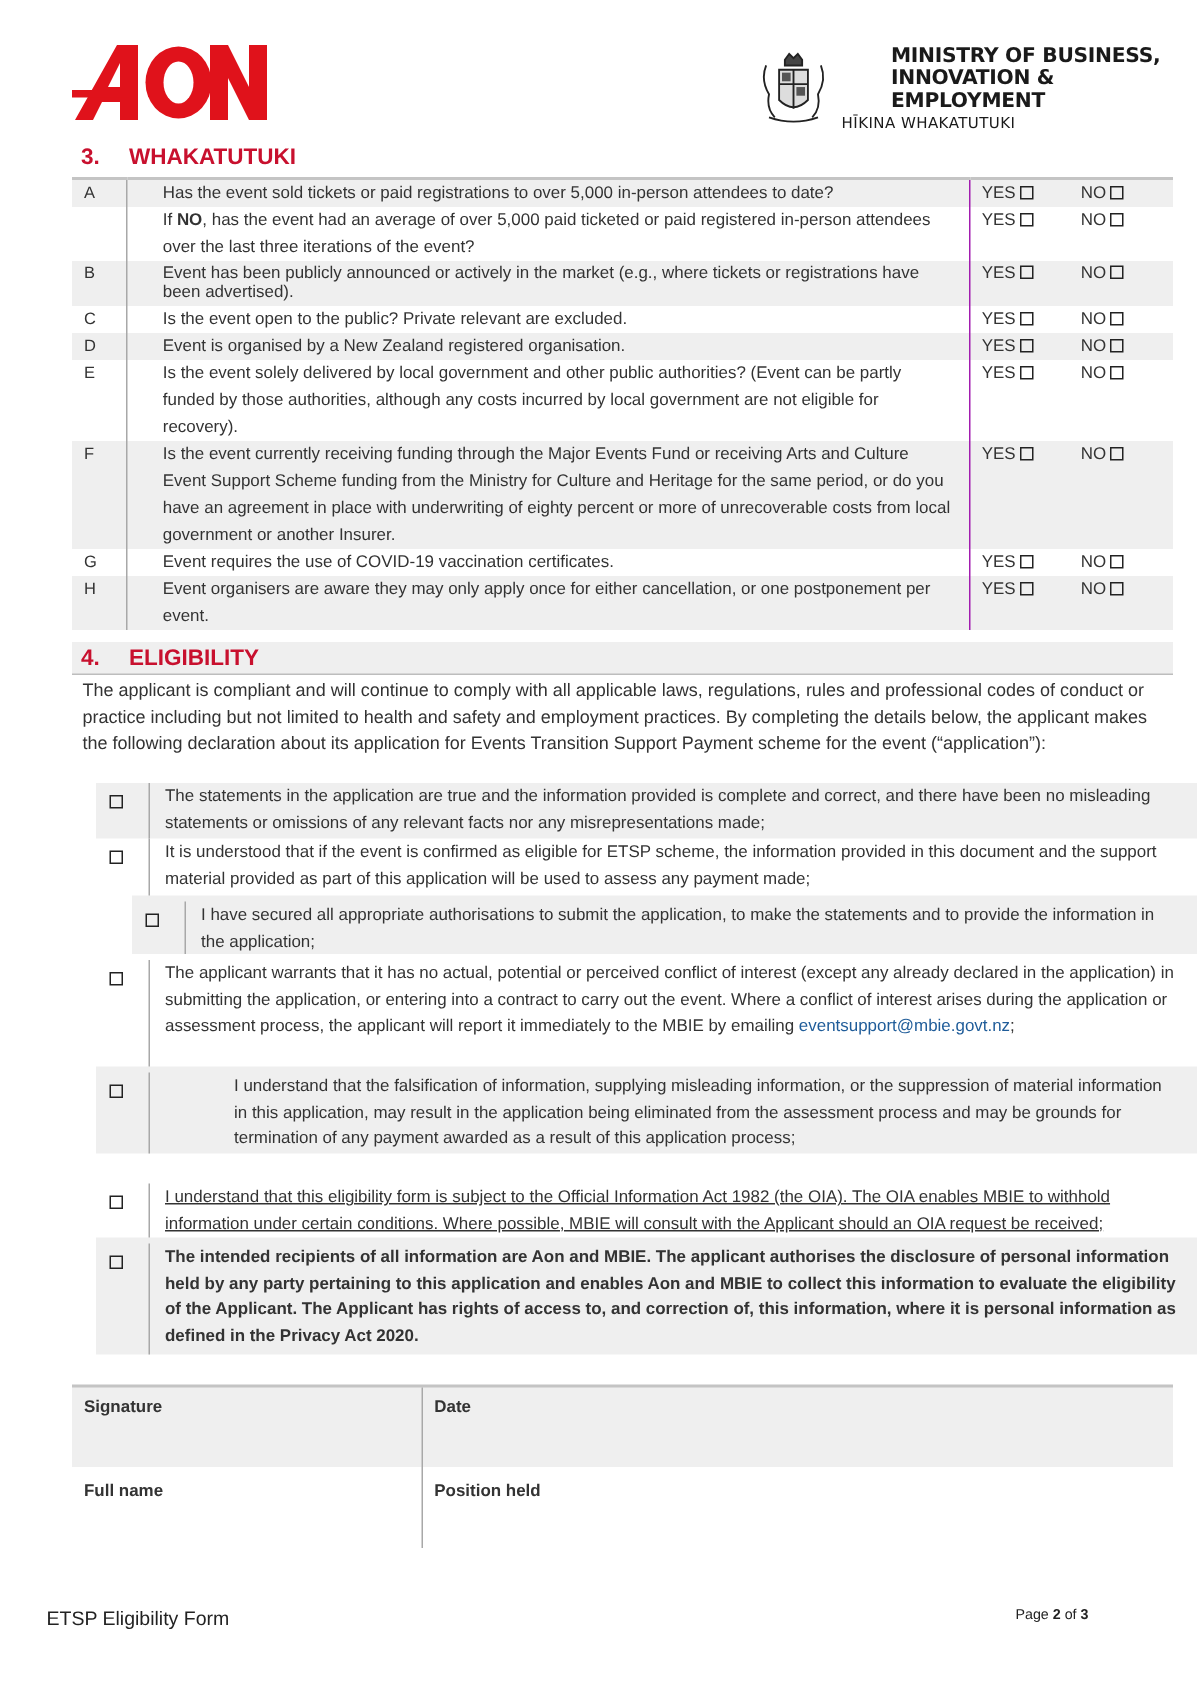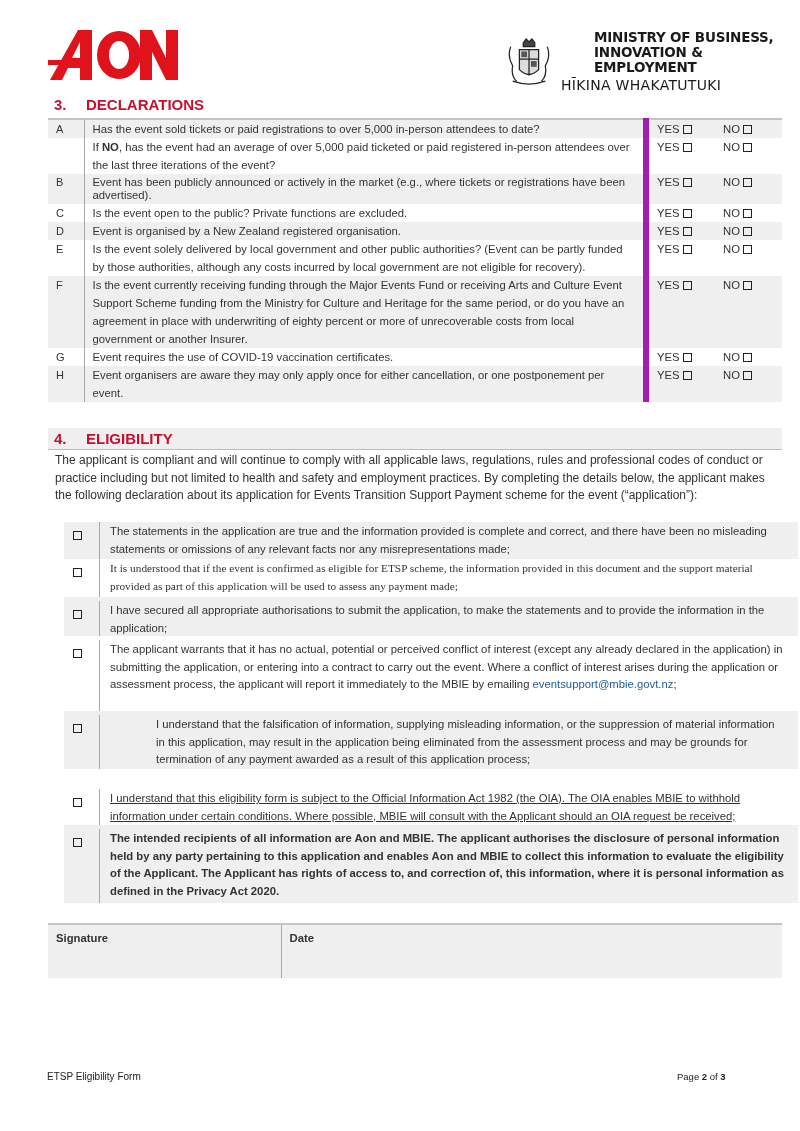--- a/index.html
+++ b/index.html
@@ -5,33 +5,33 @@
   * { box-sizing: border-box; margin: 0; padding: 0; }
   html, body { width: 800px; height: 1131px; background: #ffffff; overflow: hidden; }
   body { font-family: "Liberation Sans", sans-serif; color: #333333; position: relative; }
 
   .header { position: absolute; top: 0; left: 0; width: 800px; height: 95px; }
   .aon-logo { position: absolute; left: 48px; top: 28px; width: 130px; height: 52px; }
   .mbie { position: absolute; left: 505px; top: 30px; display: flex; align-items: center; }
   .crest { width: 50px; height: 52px; margin-right: 8px; }
   .mbie-text { display: flex; flex-direction: column; }
   .mbie-line1, .mbie-line2 { font-family: "DejaVu Sans", sans-serif; font-weight: bold; font-size: 13.5px; color: #1a1a1a; line-height: 15px; letter-spacing: -0.2px; margin-left: 33px; }
-  .mbie-line3 { font-family: "DejaVu Sans", sans-serif; font-size: 14px; color: #1a1a1a; letter-spacing: 0.3px; margin-top: 2px; }
+  .mbie-line3 { font-family: "DejaVu Sans", sans-serif; font-size: 10px; color: #1a1a1a; letter-spacing: 0.3px; margin-top: 2px; }
 
   .section-title { position: absolute; left: 54px; font-weight: bold; font-size: 15px; color: #c8102e; display: flex; }
   .section-title .num { width: 32px; }
   .sec3 { top: 96px; }
   .sec4-bar { position: absolute; left: 48px; top: 428px; width: 734px; height: 22px; background: #efefef; border-bottom: 1px solid #bdbdbd; }
   .sec4 { top: 430px; }
 
   table.elig { position: absolute; left: 48px; top: 118px; width: 734px; border-collapse: collapse; font-size: 11.3px; line-height: 18px; }
   table.elig tr { vertical-align: top; }
   table.elig tr.shade td { background: #efefef; }
   table.elig td.letter { width: 36px; padding-left: 8px; border-right: 1px solid #a8a8a8; font-size: 11px; }
-  table.elig td.q { width: 562px; padding-left: 8px; padding-right: 10px; border-right: 6px solid #a21caf; }
+  table.elig td.q { width: 562px; padding-left: 24px; padding-right: 10px; border-right: 1px solid #a21caf; }
   table.elig td.ans { padding-left: 8px; white-space: nowrap; }
   table.elig tr.top-border td { border-top: 2px solid #c4c4c4; }
   .tight { line-height: 13px; padding-top: 2px; padding-bottom: 2px; }
   .yn { display: inline-block; width: 66px; }
   .cb { display: inline-block; width: 9px; height: 9px; border: 1.6px solid #222; vertical-align: middle; margin-left: 3px; position: relative; top: -1px; }
 
   .decl-intro { position: absolute; left: 55px; top: 452px; width: 720px; font-size: 12px; line-height: 17.5px; }
   .decl-list { position: absolute; left: 64px; top: 522px; width: 734px; }
   .decl-item { display: flex; font-size: 11.3px; line-height: 17.5px; }
   .decl-item.shade { background: #efefef; }
@@ -39,21 +39,21 @@
   .decl-item .cbcol .cb { margin-left: 0; }
   .decl-item .txt { flex: 1; padding-left: 10px; padding-right: 12px; padding-top: 1px; padding-bottom: 1px; }
   .decl-item a { color: #1f5c99; }
 
   table.sig { position: absolute; left: 48px; top: 923px; width: 734px; border-collapse: collapse; font-size: 11.3px; }
   table.sig td { vertical-align: top; padding: 7px 8px; font-weight: bold; color: #333; }
   table.sig tr.r1 td { background: #efefef; height: 54px; border-top: 2px solid #c4c4c4; }
   table.sig tr.r2 td { height: 54px; padding-top: 10px; }
   table.sig td.c1 { width: 233px; border-right: 1px solid #a8a8a8; }
 
-  .footer-left { position: absolute; left: 47px; top: 1071px; font-size: 10px; color: #222; }
+  .footer-left { position: absolute; left: 31px; top: 1071px; font-size: 13px; color: #222; }
   .footer-right { position: absolute; left: 677px; top: 1071px; font-size: 9.5px; color: #222; }
   .footer-right b { font-weight: bold; }
 </style>
 </head>
 <body>
 
 <div class="header">
   <svg class="aon-logo" viewBox="0 0 130 52">
     <g fill="#e0121b">
       <path d="M2 52 L30 2 L44 2 L44 52 L32 52 L32 40 L20 40 L14 52 Z M24 30 L32 30 L32 14 Z"></path>
@@ -81,21 +81,21 @@
     <div class="mbie-text">
       <span class="mbie-line1">MINISTRY OF BUSINESS,</span>
       <span class="mbie-line2">INNOVATION &amp; EMPLOYMENT</span>
       <span class="mbie-line3">HĪKINA WHAKATUTUKI</span>
     </div>
   </div>
 </div>
 
 <div class="section-title sec3">
   <span class="num">3.</span>
-  <span>DECLARATIONS</span>
+  <span>WHAKATUTUKI</span>
 </div>
 
 <table class="elig">
   <tbody>
       <tr class="shade top-border">
     <td class="letter">A</td>
     <td class="q">Has the event sold tickets or paid registrations to over 5,000 in-person attendees to date?</td>
     <td class="ans">
       <span class="yn"><span>YES</span><span class="cb"></span></span><span>NO</span><span class="cb"></span>
     </td>
@@ -109,21 +109,21 @@
   </tr>
   <tr class="shade">
     <td class="letter tight">B</td>
     <td class="q tight">Event has been publicly announced or actively in the market (e.g., where tickets or registrations have been advertised).</td>
     <td class="ans tight">
       <span class="yn"><span>YES</span><span class="cb"></span></span><span>NO</span><span class="cb"></span>
     </td>
   </tr>
   <tr>
     <td class="letter">C</td>
-    <td class="q">Is the event open to the public? Private functions are excluded.</td>
+    <td class="q">Is the event open to the public? Private relevant are excluded.</td>
     <td class="ans">
       <span class="yn"><span>YES</span><span class="cb"></span></span><span>NO</span><span class="cb"></span>
     </td>
   </tr>
   <tr class="shade">
     <td class="letter">D</td>
     <td class="q">Event is organised by a New Zealand registered organisation.</td>
     <td class="ans">
       <span class="yn"><span>YES</span><span class="cb"></span></span><span>NO</span><span class="cb"></span>
     </td>
@@ -165,25 +165,25 @@
   <span>ELIGIBILITY</span>
 </div>
 
 <div class="decl-intro">The applicant is compliant and will continue to comply with all applicable laws, regulations, rules and professional codes of conduct or practice including but not limited to health and safety and employment practices. By completing the details below, the applicant makes the following declaration about its application for Events Transition Support Payment scheme for the event (“application”):</div>
 
 <div class="decl-list">
   <div class="decl-item shade" style="height:37px;">
     <div class="cbcol"><span class="cb"></span></div>
     <div class="txt">The statements in the application are true and the information provided is complete and correct, and there have been no misleading statements or omissions of any relevant facts nor any misrepresentations made;</div>
   </div>
-  <div class="decl-item" style="height:38px;font-family:Liberation Serif, serif;">
+  <div class="decl-item" style="height:38px;">
     <div class="cbcol"><span class="cb"></span></div>
     <div class="txt">It is understood that if the event is confirmed as eligible for ETSP scheme, the information provided in this document and the support material provided as part of this application will be used to assess any payment made;</div>
   </div>
-  <div class="decl-item shade" style="height:39px; padding-top:4px;">
+  <div class="decl-item shade" style="height:39px; padding-top:4px;margin-left:24px;">
     <div class="cbcol"><span class="cb"></span></div>
     <div class="txt">I have secured all appropriate authorisations to submit the application, to make the statements and to provide the information in the application;</div>
   </div>
   <div class="decl-item" style="height:75px; padding-top:4px;">
     <div class="cbcol"><span class="cb"></span></div>
     <div class="txt"><span>The applicant warrants that it has no actual, potential or perceived conflict of interest (except any already declared in the application) in submitting the application, or entering into a contract to carry out the event. Where a conflict of interest arises during the application or assessment process, the applicant will report it immediately to the MBIE by emailing </span><a>eventsupport@mbie.govt.nz</a><span>;</span></div>
   </div>
   <div class="decl-item shade" style="height:58px; padding-top:4px;gap:46px;">
     <div class="cbcol"><span class="cb"></span></div>
     <div class="txt">I understand that the falsification of information, supplying misleading information, or the suppression of material information in this application, may result in the application being eliminated from the assessment process and may be grounds for termination of any payment awarded as a result of this application process;</div>
@@ -196,20 +196,24 @@
     <div class="cbcol"><span class="cb"></span></div>
     <div class="txt">The intended recipients of all information are Aon and MBIE. The applicant authorises the disclosure of personal information held by any party pertaining to this application and enables Aon and MBIE to collect this information to evaluate the eligibility of the Applicant. The Applicant has rights of access to, and correction of, this information, where it is personal information as defined in the Privacy Act 2020.</div>
   </div>
 </div>
 
 <table class="sig">
   <tbody>
       <tr class="r1">
     <td class="c1"><span>Signature</span></td>
     <td><span>Date</span></td>
+  </tr>
+  <tr class="r2">
+    <td class="c1"><span>Full name</span></td>
+    <td><span>Position held</span></td>
   </tr>
 </tbody>
   </table>
 
 <div class="footer-left">ETSP Eligibility Form</div>
 <div class="footer-right">
   <span>Page</span>
   <b>2</b>
   <span>of</span>
   <b>3</b>

